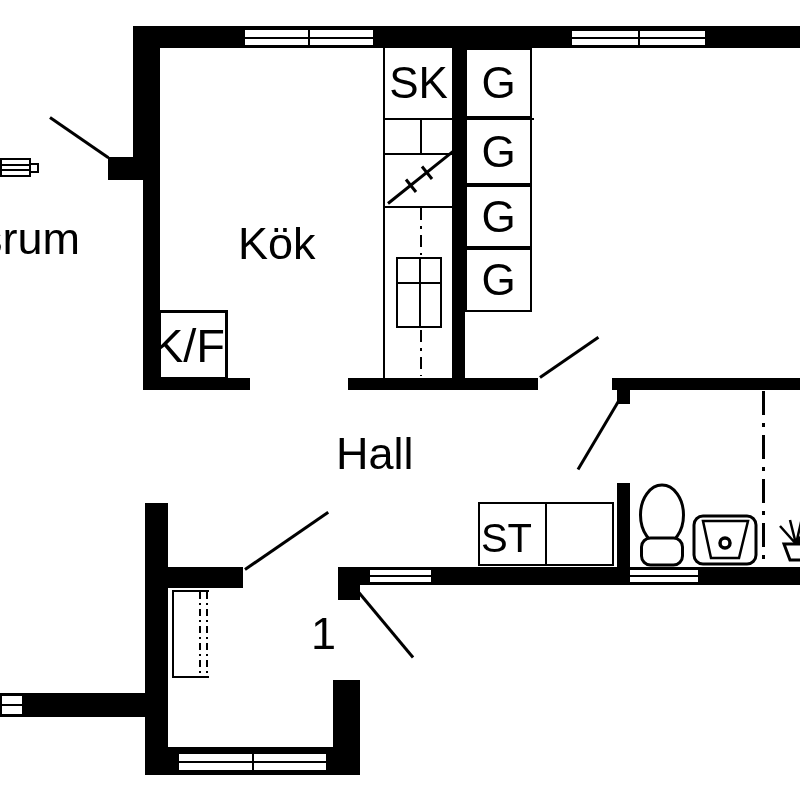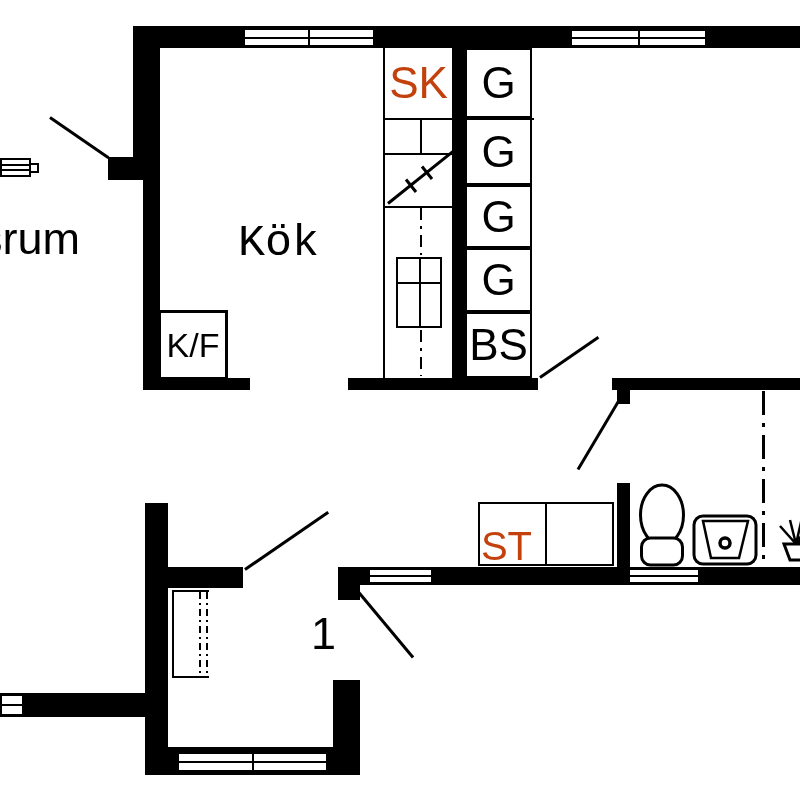--- a/index.html
+++ b/index.html
@@ -10,26 +10,26 @@
   .wall{position:absolute;background:#000;}
   .line{position:absolute;background:#000;}
   .diag{position:absolute;height:3px;background:#000;transform-origin:0 50%;}
   .win{position:absolute;background:#fff;border:2px solid #000;box-sizing:border-box;}
   .win-h{position:absolute;left:0;right:0;top:50%;margin-top:-1px;height:2px;background:#000;}
   .win-v{position:absolute;top:0;bottom:0;left:50%;margin-left:-1px;width:2px;background:#000;}
   .cell{position:absolute;border:2px solid #000;box-sizing:border-box;background:#fff;
         display:flex;align-items:center;justify-content:center;}
   .box3{position:absolute;border:3px solid #000;box-sizing:border-box;background:#fff;
         display:flex;align-items:center;justify-content:center;}
-  .lblcell{position:absolute;display:flex;align-items:center;justify-content:center;color:#c2410c;}
+  .lblcell{position:absolute;display:flex;align-items:center;justify-content:center;color:#000000;}
   .lbl{position:absolute;color:#000;line-height:1;white-space:nowrap;}
   .t44{font-size:44px;}
   .t45{font-size:45px;}
   .t40{font-size:40px;}
-  .t38{font-size:34px;}
+  .t38{font-size:47px;justify-content:flex-end;}
   .dashdot{position:absolute;width:2px;
     background:repeating-linear-gradient(180deg,#000 0 12px,transparent 12px 18px,#000 18px 21px,transparent 21px 27px);}
   .dashdot-wide{position:absolute;width:3px;
     background:repeating-linear-gradient(180deg,#000 0 24px,transparent 24px 32px,#000 32px 36px,transparent 36px 44px);}
   .dashfine{position:absolute;width:2px;
     background:repeating-linear-gradient(180deg,#000 0 7px,transparent 7px 11px,#000 11px 13px,transparent 13px 17px);}
   svg{position:absolute;overflow:visible;}
 </style>
 </head>
 <body>
@@ -102,31 +102,28 @@
   </div>
   <div class="cell t44" style="left:465px;top:118px;width:67px;height:67px;">
     <span>G</span>
   </div>
   <div class="cell t44" style="left:465px;top:185px;width:67px;height:63px;">
     <span>G</span>
   </div>
   <div class="cell t44" style="left:465px;top:248px;width:67px;height:64px;">
     <span>G</span>
   </div>
-  <div class="cell t44" style="left:465px;top:312px;width:67px;height:66px;">
-    <span>BS</span>
-  </div>
 
   <div class="box3 t38" style="left:158px;top:310px;width:70px;height:70px;">
     <span>K/F</span>
   </div>
 
   <div class="cell" style="left:478px;top:502px;width:136px;height:64px;">
     <div class="line" style="left:65px;top:0;width:2px;height:60px;"></div>
-    <div class="lblcell t40" style="left:0;top:12px;width:53px;height:60px;">
+    <div class="lblcell t40" style="left:0;top:4px;width:53px;height:60px;">
       <span>ST</span>
     </div>
   </div>
 
   <div class="dashdot-wide" style="left:762px;top:391px;height:192px;"></div>
 
   <div class="diag" style="left:50px;top:116px;width:71px;transform:rotate(34.6deg);"></div>
   <div class="diag" style="left:540px;top:376px;width:71px;transform:rotate(-34.6deg);"></div>
   <div class="diag" style="left:578px;top:468px;width:86px;transform:rotate(-59.3deg);"></div>
   <div class="diag" style="left:245px;top:568px;width:101px;transform:rotate(-34.5deg);"></div>
@@ -155,16 +152,17 @@
     <path d="M20 30 L4 12 M20 30 L14 6 M20 30 L26 4 M20 30 L33 10 M20 30 L34 22" fill="none" stroke="#000" stroke-width="2.5"></path>
     <path d="M8 30 L33 30 L27 46 L14 46 Z" fill="#fff" stroke="#000" stroke-width="3"></path>
   </svg>
 
   <div style="position:absolute;left:172px;top:590px;width:37px;height:88px;border:2px solid #000;border-right:none;box-sizing:border-box;">
     <div class="dashfine" style="left:25px;top:0;height:84px;"></div>
     <div class="dashfine" style="left:32px;top:0;height:84px;"></div>
   </div>
 
   <div class="lbl t45" style="left:-20px;top:216px;">srum</div>
-  <div class="lbl t45" style="left:238px;top:221px;font-family:Liberation Mono, monospace;">Kök</div>
+  <div class="lbl t45" style="left:238px;top:221px;">Kök</div>
+  <div class="lbl t45" style="left:336px;top:431px;">Hall</div>
   <div class="lbl t45" style="left:311px;top:611px;">1</div>
 
 </div>
 
 </body></html>

